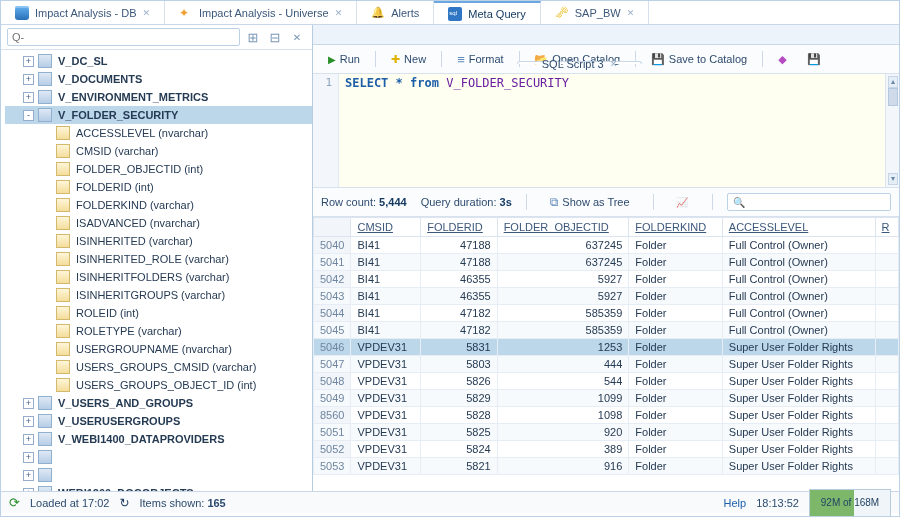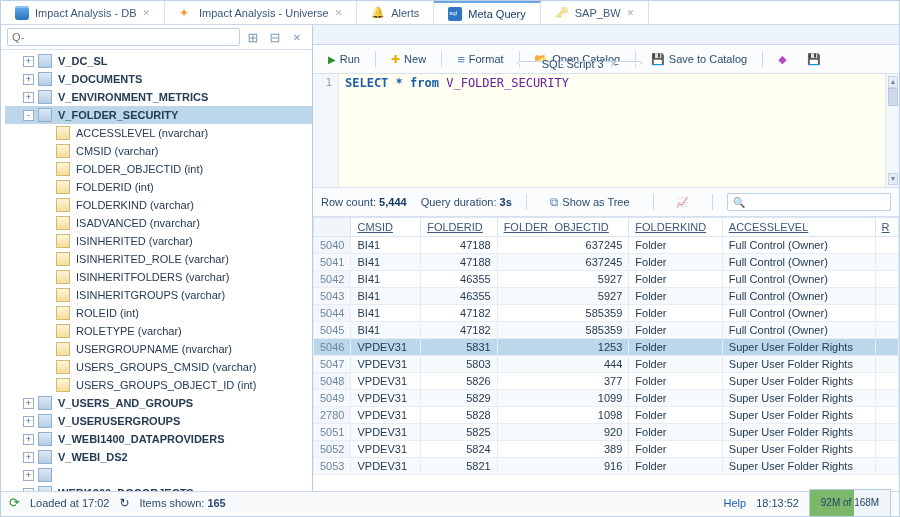--- a/index.html
+++ b/index.html
@@ -314,21 +314,20 @@
           <span class="label">V_USERUSERGROUPS</span>
         </div>
         <div class="tree-row indent-1 bold">
           <span class="toggle">+</span>
           <span class="ticon table"></span>
           <span class="label">V_WEBI1400_DATAPROVIDERS</span>
         </div>
         <div class="tree-row indent-1 bold">
           <span class="toggle">+</span>
           <span class="ticon table"></span>
-          <span class="label">V_WEBI_DS2</span>
         </div>
         <div class="tree-row indent-1 bold">
           <span class="toggle">+</span>
           <span class="ticon table"></span>
         </div>
         <div class="tree-row indent-1 bold">
           <span class="toggle">+</span>
           <span class="ticon table"></span>
           <span class="label">WEBI1200_DOCOBJECTS</span>
         </div>
@@ -496,36 +495,36 @@
               <td class="num">5803</td>
               <td class="num">444</td>
               <td>Folder</td>
               <td>Super User Folder Rights</td>
               <td></td>
             </tr>
             <tr class="">
               <td class="rn">5048</td>
               <td>VPDEV31</td>
               <td class="num">5826</td>
-              <td class="num">377</td>
+              <td class="num">544</td>
               <td>Folder</td>
               <td>Super User Folder Rights</td>
               <td></td>
             </tr>
             <tr class="alt">
               <td class="rn">5049</td>
               <td>VPDEV31</td>
               <td class="num">5829</td>
               <td class="num">1099</td>
               <td>Folder</td>
               <td>Super User Folder Rights</td>
               <td></td>
             </tr>
             <tr class="">
-              <td class="rn">2780</td>
+              <td class="rn">8560</td>
               <td>VPDEV31</td>
               <td class="num">5828</td>
               <td class="num">1098</td>
               <td>Folder</td>
               <td>Super User Folder Rights</td>
               <td></td>
             </tr>
             <tr class="alt">
               <td class="rn">5051</td>
               <td>VPDEV31</td>

